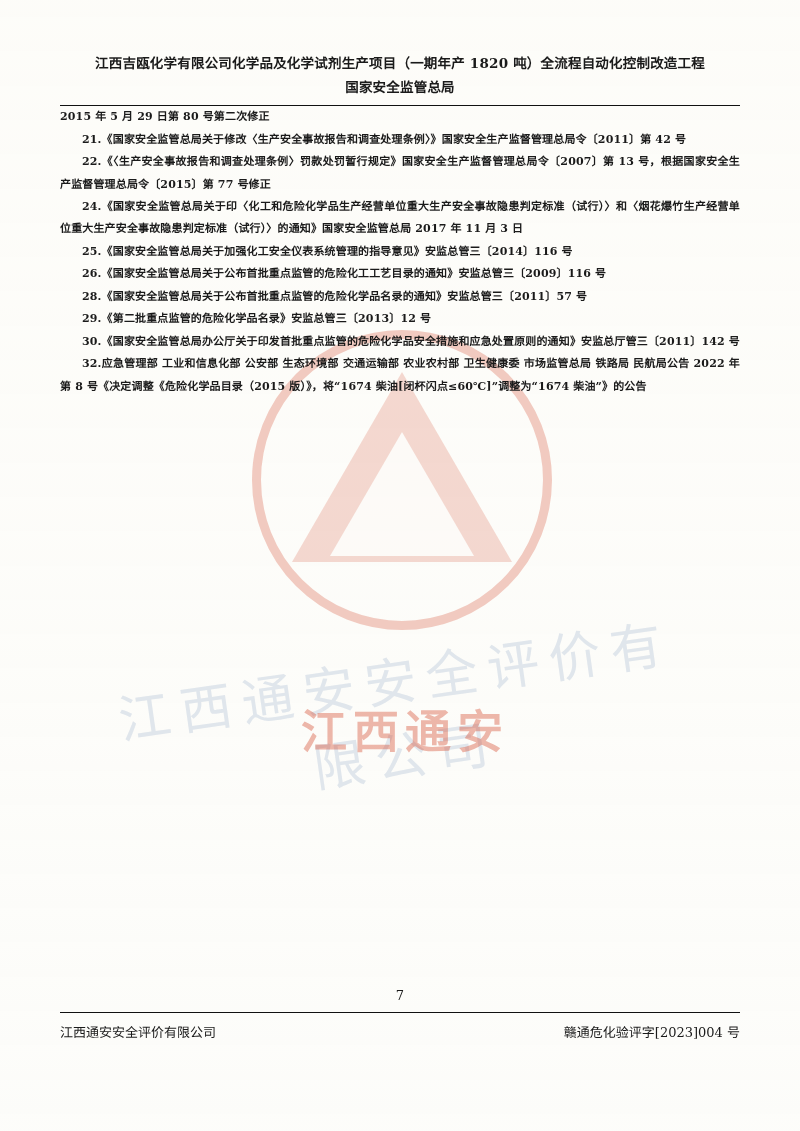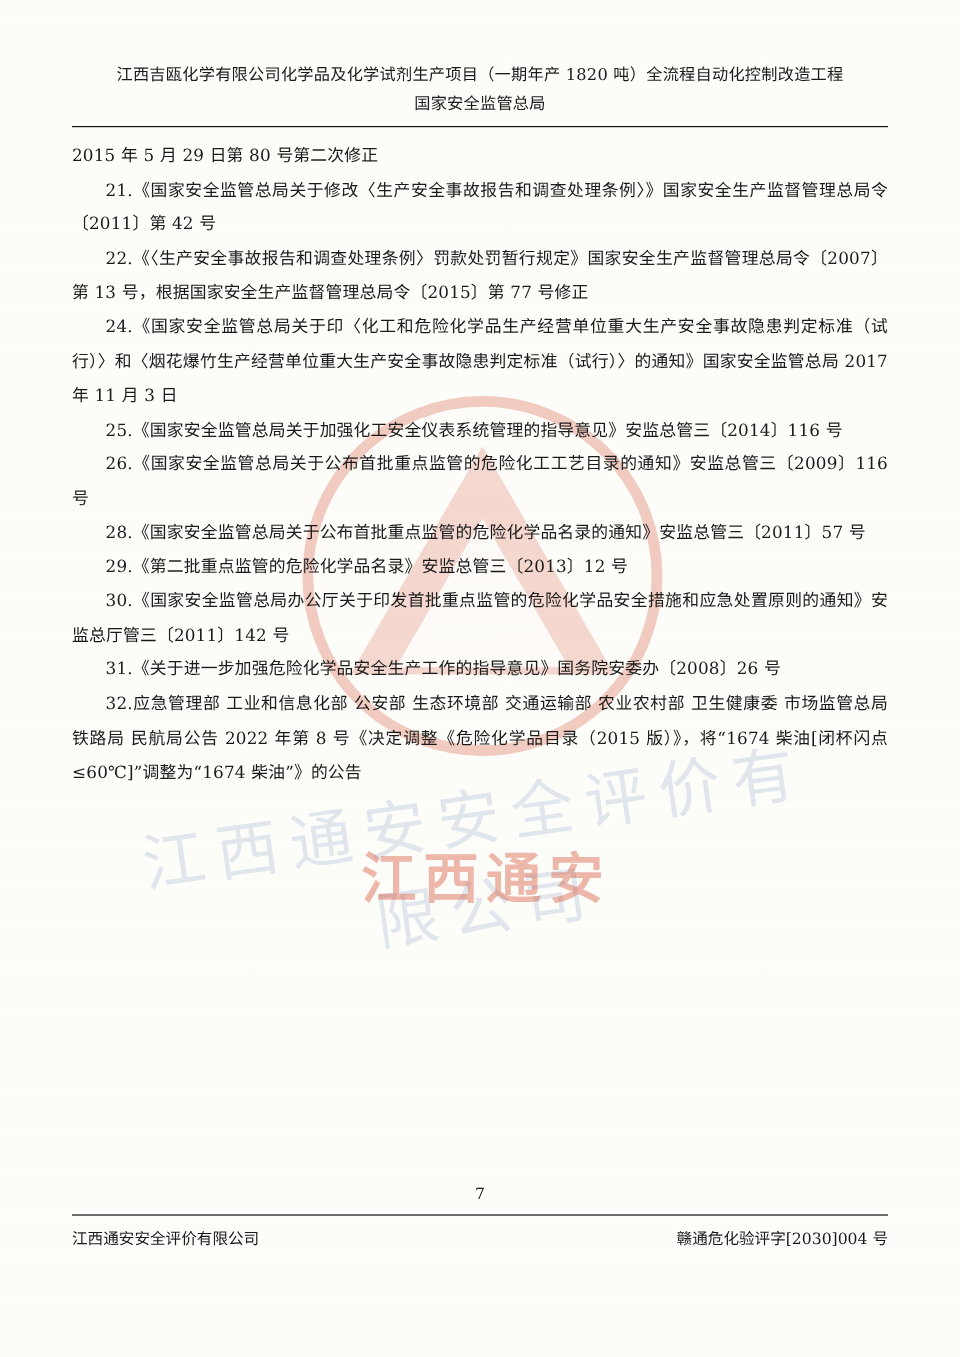--- a/index.html
+++ b/index.html
@@ -86,40 +86,40 @@
     color: rgba(160, 180, 205, 0.30);
     transform: rotate(-8deg);
     font-family: "DejaVu Serif", "Liberation Serif", serif;
   }
 
   
   .content {
     position: relative;
     z-index: 2;
     padding: 0 60px;
+    font-weight: bold;
   }
 
   .doc-header {
     padding-top: 52px;
     text-align: center;
     font-size: 13.5px;
     line-height: 1.75;
     letter-spacing: 0.2px;
   }
   .doc-header .hdr-line2 { display: block; }
 
   .hr-top {
     margin: 6px 0 0 0;
     border: 0;
     border-top: 1.3px solid #111;
   }
 
   .body-text {
-    margin-top: 10px;
-    font-size: 14px;
+    font-size: 11px;
     line-height: 2.04;
     text-align: justify;
     letter-spacing: 0.15px;
   }
   .body-text p {
     margin: 0;
     padding: 0;
   }
   .indent2 { text-indent: 2em; }
 
@@ -177,28 +177,27 @@
     <div class="body-text">
       <p>2015 年 5 月 29 日第 80 号第二次修正</p>
       <p class="indent2">21.《国家安全监管总局关于修改〈生产安全事故报告和调查处理条例〉》国家安全生产监督管理总局令〔2011〕第 42 号</p>
       <p class="indent2">22.《〈生产安全事故报告和调查处理条例〉罚款处罚暂行规定》国家安全生产监督管理总局令〔2007〕第 13 号，根据国家安全生产监督管理总局令〔2015〕第 77 号修正</p>
       <p class="indent2">24.《国家安全监管总局关于印〈化工和危险化学品生产经营单位重大生产安全事故隐患判定标准（试行）〉和〈烟花爆竹生产经营单位重大生产安全事故隐患判定标准（试行）〉的通知》国家安全监管总局 2017 年 11 月 3 日</p>
       <p class="indent2">25.《国家安全监管总局关于加强化工安全仪表系统管理的指导意见》安监总管三〔2014〕116 号</p>
       <p class="indent2">26.《国家安全监管总局关于公布首批重点监管的危险化工工艺目录的通知》安监总管三〔2009〕116 号</p>
       <p class="indent2">28.《国家安全监管总局关于公布首批重点监管的危险化学品名录的通知》安监总管三〔2011〕57 号</p>
       <p class="indent2">29.《第二批重点监管的危险化学品名录》安监总管三〔2013〕12 号</p>
       <p class="indent2">30.《国家安全监管总局办公厅关于印发首批重点监管的危险化学品安全措施和应急处置原则的通知》安监总厅管三〔2011〕142 号</p>
-      <p class="indent2">31.《关于进一步加强危险化学品安全生产工作的指导意见》国务院安委办〔2008〕26 号</p>
       <p class="indent2">32.应急管理部 工业和信息化部 公安部 生态环境部 交通运输部 农业农村部 卫生健康委 市场监管总局 铁路局 民航局公告 2022 年第 8 号《决定调整《危险化学品目录（2015 版）》，将“1674 柴油[闭杯闪点≤60℃]”调整为“1674 柴油”》的公告</p>
     </div>
   </div>
 
   <div class="page-number">7</div>
 
   <div class="footer-wrap">
     <hr class="hr-bottom">
     <div class="footer-row">
       <span>江西通安安全评价有限公司</span>
-      <span>赣通危化验评字[2030]004 号</span>
+      <span>赣通危化验评字[2023]004 号</span>
     </div>
   </div>
 
 </div>
 
 </body></html>

